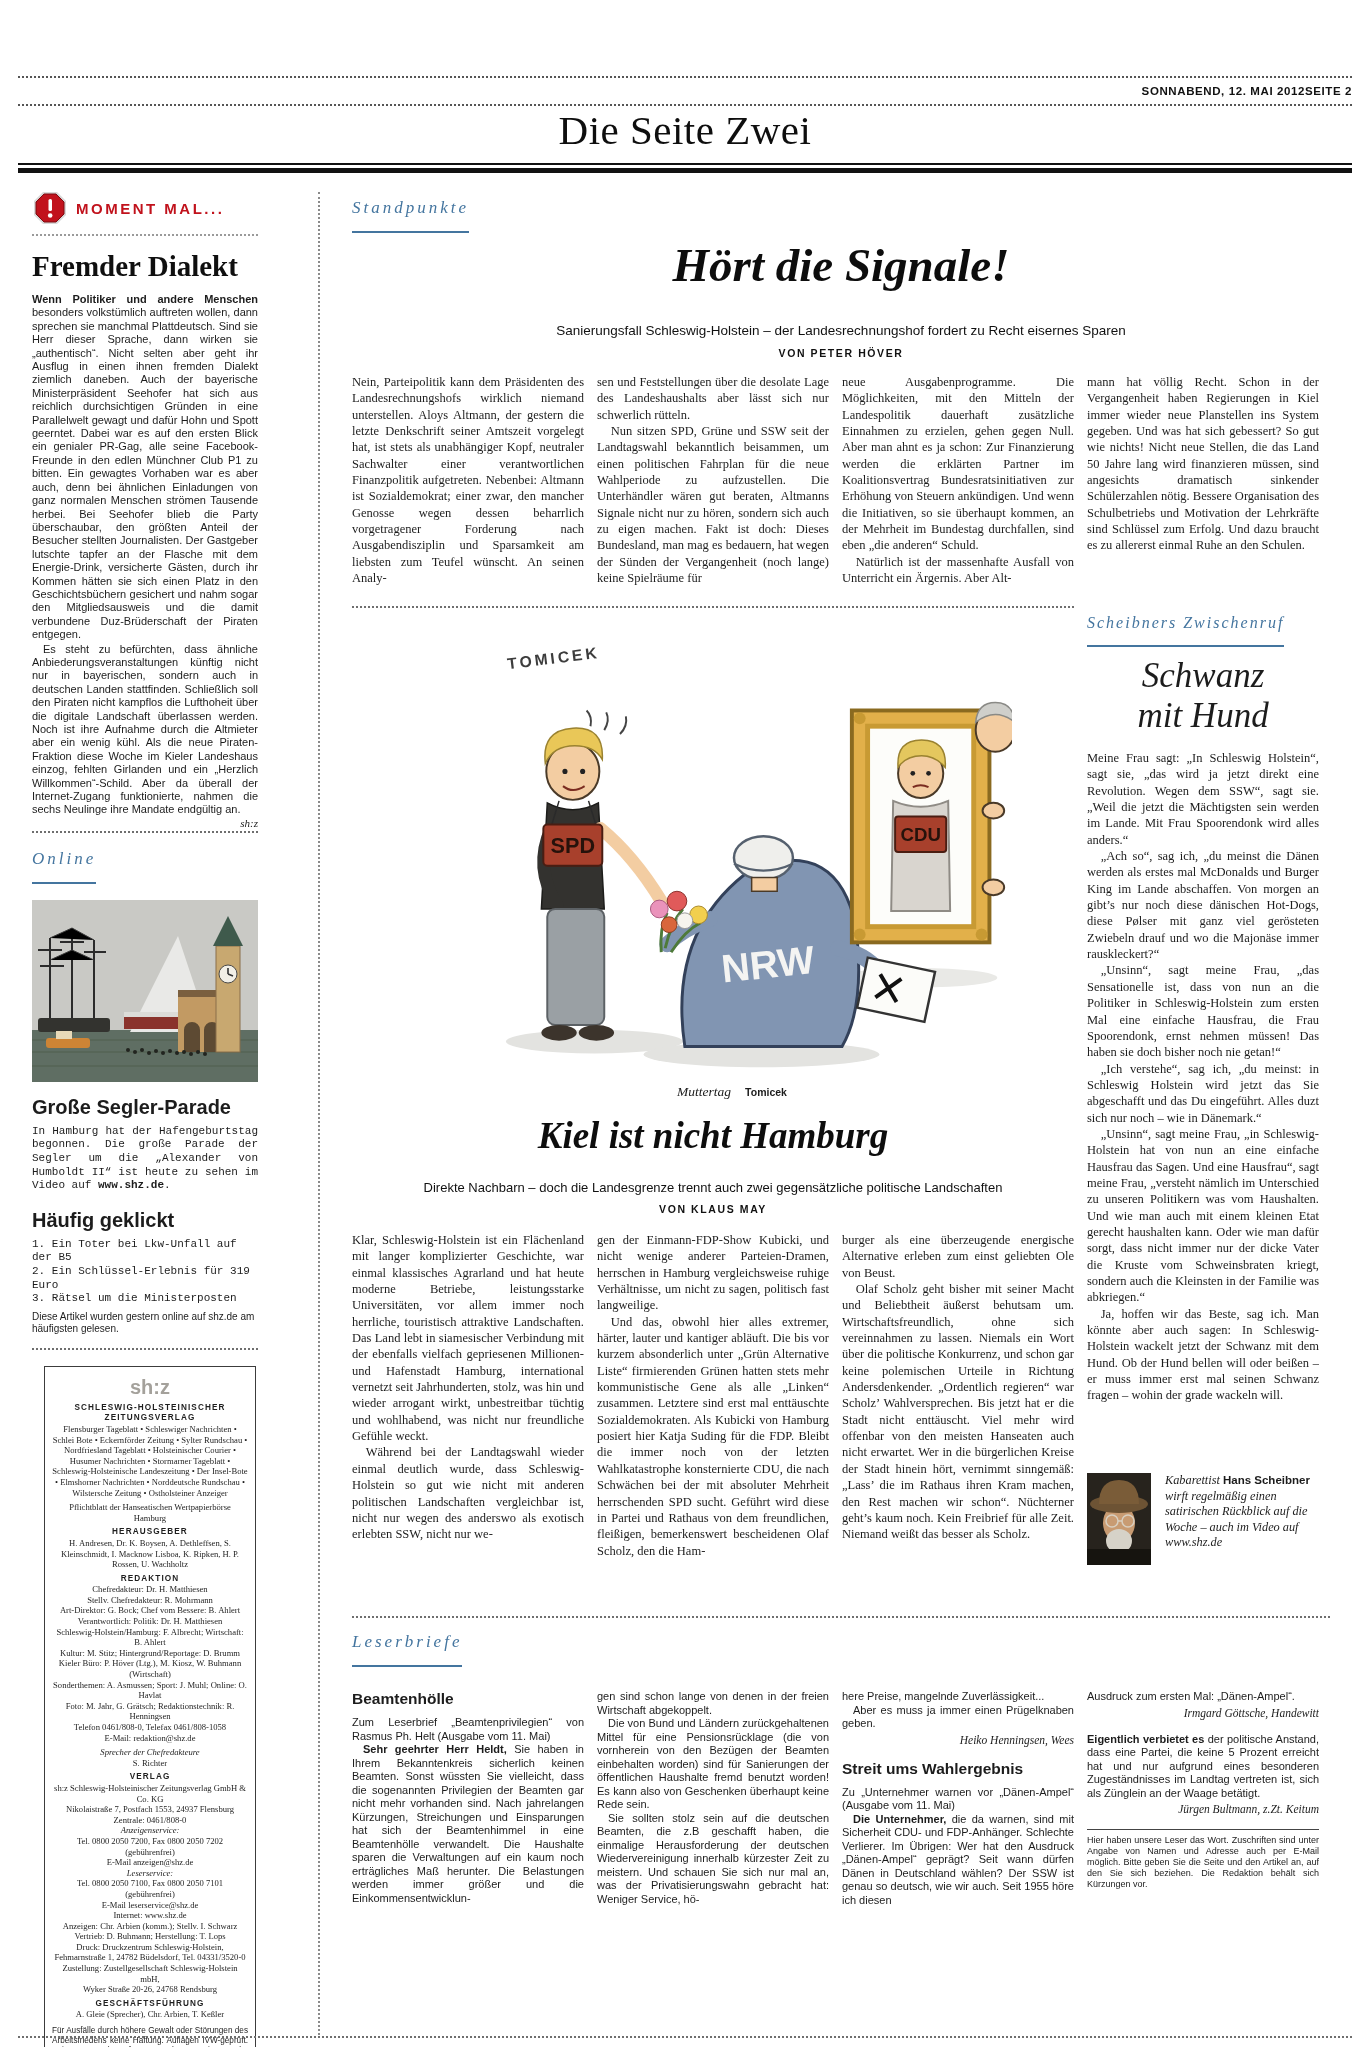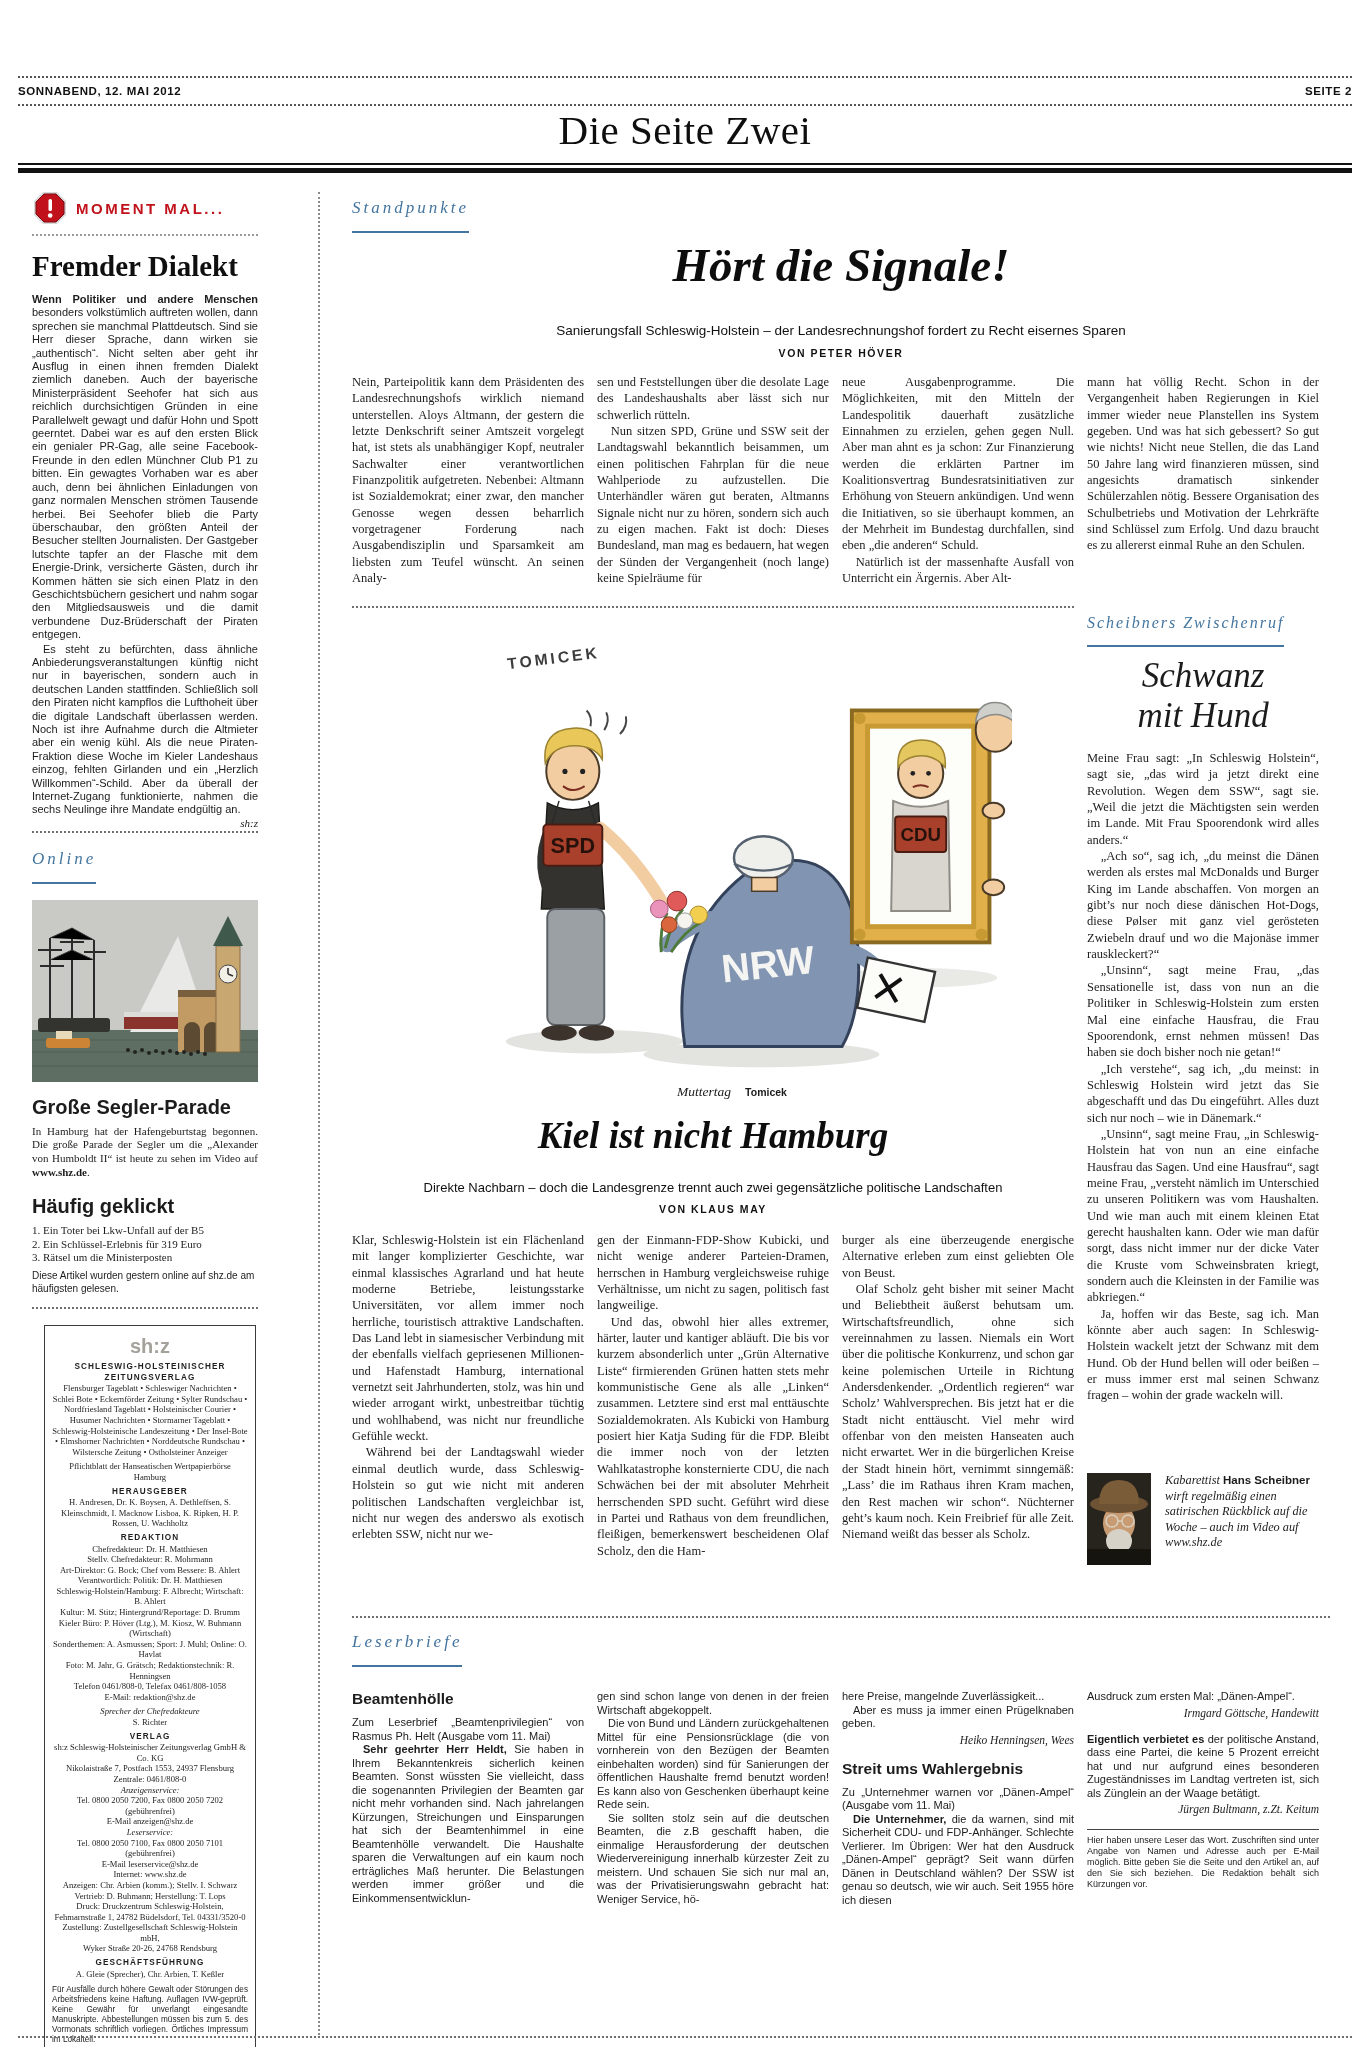--- a/index.html
+++ b/index.html
@@ -4,21 +4,21 @@
 <style>
   html,body{margin:0;padding:0;background:#ffffff;}
   .page{position:relative;width:1370px;height:2047px;background:#fff;overflow:hidden;
         font-family:"Liberation Serif","DejaVu Serif",serif;color:#1c1c1c;}
   .dotrule{border-top:2px dotted #6e6e6e;height:0;}
   .abs{position:absolute;}
 
   
   .dateline{position:absolute;left:18px;right:18px;top:76px;height:26px;
             border-top:2px dotted #555;border-bottom:2px dotted #555;
-            display:flex;justify-content:space-between;align-items:center;}
+            display:flex;justify-content:flex-end;align-items:center;}
   .dateline span{font-family:"Liberation Sans",sans-serif;font-size:11.5px;font-weight:bold;
                  letter-spacing:.6px;color:#111;}
   .page-title{position:absolute;left:0;right:0;top:106px;text-align:center;
               font-size:41px;letter-spacing:.5px;color:#0e0e0e;}
   .double-rule{position:absolute;left:18px;right:18px;top:163px;height:10px;}
   .double-rule:before{content:"";position:absolute;left:0;right:0;top:0;height:2px;background:#111;}
   .double-rule:after{content:"";position:absolute;left:0;right:0;top:5px;height:5px;background:#111;}
 
   .v-divider{position:absolute;left:318px;top:192px;bottom:12px;border-left:2px dotted #8a8a8a;}
 
@@ -33,21 +33,21 @@
                 letter-spacing:2.5px;color:#c1121c;}
   .fd-head{font-size:29px;margin:14px 0 10px 0;color:#0f0f0f;}
   .fd-body p{font-family:"Liberation Sans",sans-serif;font-size:11px;line-height:13.4px;
              text-align:justify;margin:0;}
   .fd-body p + p{text-indent:1em;margin-top:1px;}
   .fd-sign{float:right;font-style:italic;font-family:"Liberation Serif",serif;font-size:11px;}
   .lc-dotrule{margin:14px 0 0 0;}
   .online-kicker{margin-top:16px;}
   .harbor{display:block;margin-top:16px;}
   .seg-head{font-family:"Liberation Sans",sans-serif;font-weight:bold;font-size:20px;margin:14px 0 6px 0;}
-  .seg-body,.hg-item{font-family:Liberation Serif, serif;font-size:11px;line-height:13.6px;text-align:justify;margin:0;}
+  .seg-body,.hg-item{font-family:Liberation Mono, monospace;font-size:11px;line-height:13.6px;text-align:justify;margin:0;}
   .hg-head{font-family:"Liberation Sans",sans-serif;font-weight:bold;font-size:20px;margin:16px 0 6px 0;}
   .hg-item{text-align:left;}
   .hg-note{font-family:"Liberation Sans",sans-serif;font-size:10px;line-height:12.5px;margin-top:5px;}
 
   
   .imprint{margin:16px 0 0 12px;width:196px;border:1px solid #3c3c3c;padding:9px 7px;text-align:center;}
   .imp-line{font-size:8.6px;line-height:10.6px;color:#1e1e1e;}
   .imp-line.logo{font-family:"Liberation Sans",sans-serif;font-weight:bold;font-size:20px;color:#a4a19b;line-height:22px;margin-bottom:4px;}
   .imp-line.head{font-family:"Liberation Sans",sans-serif;font-weight:bold;font-size:8.2px;letter-spacing:1.1px;margin-top:5px;}
   .imp-line.ital{font-style:italic;}

